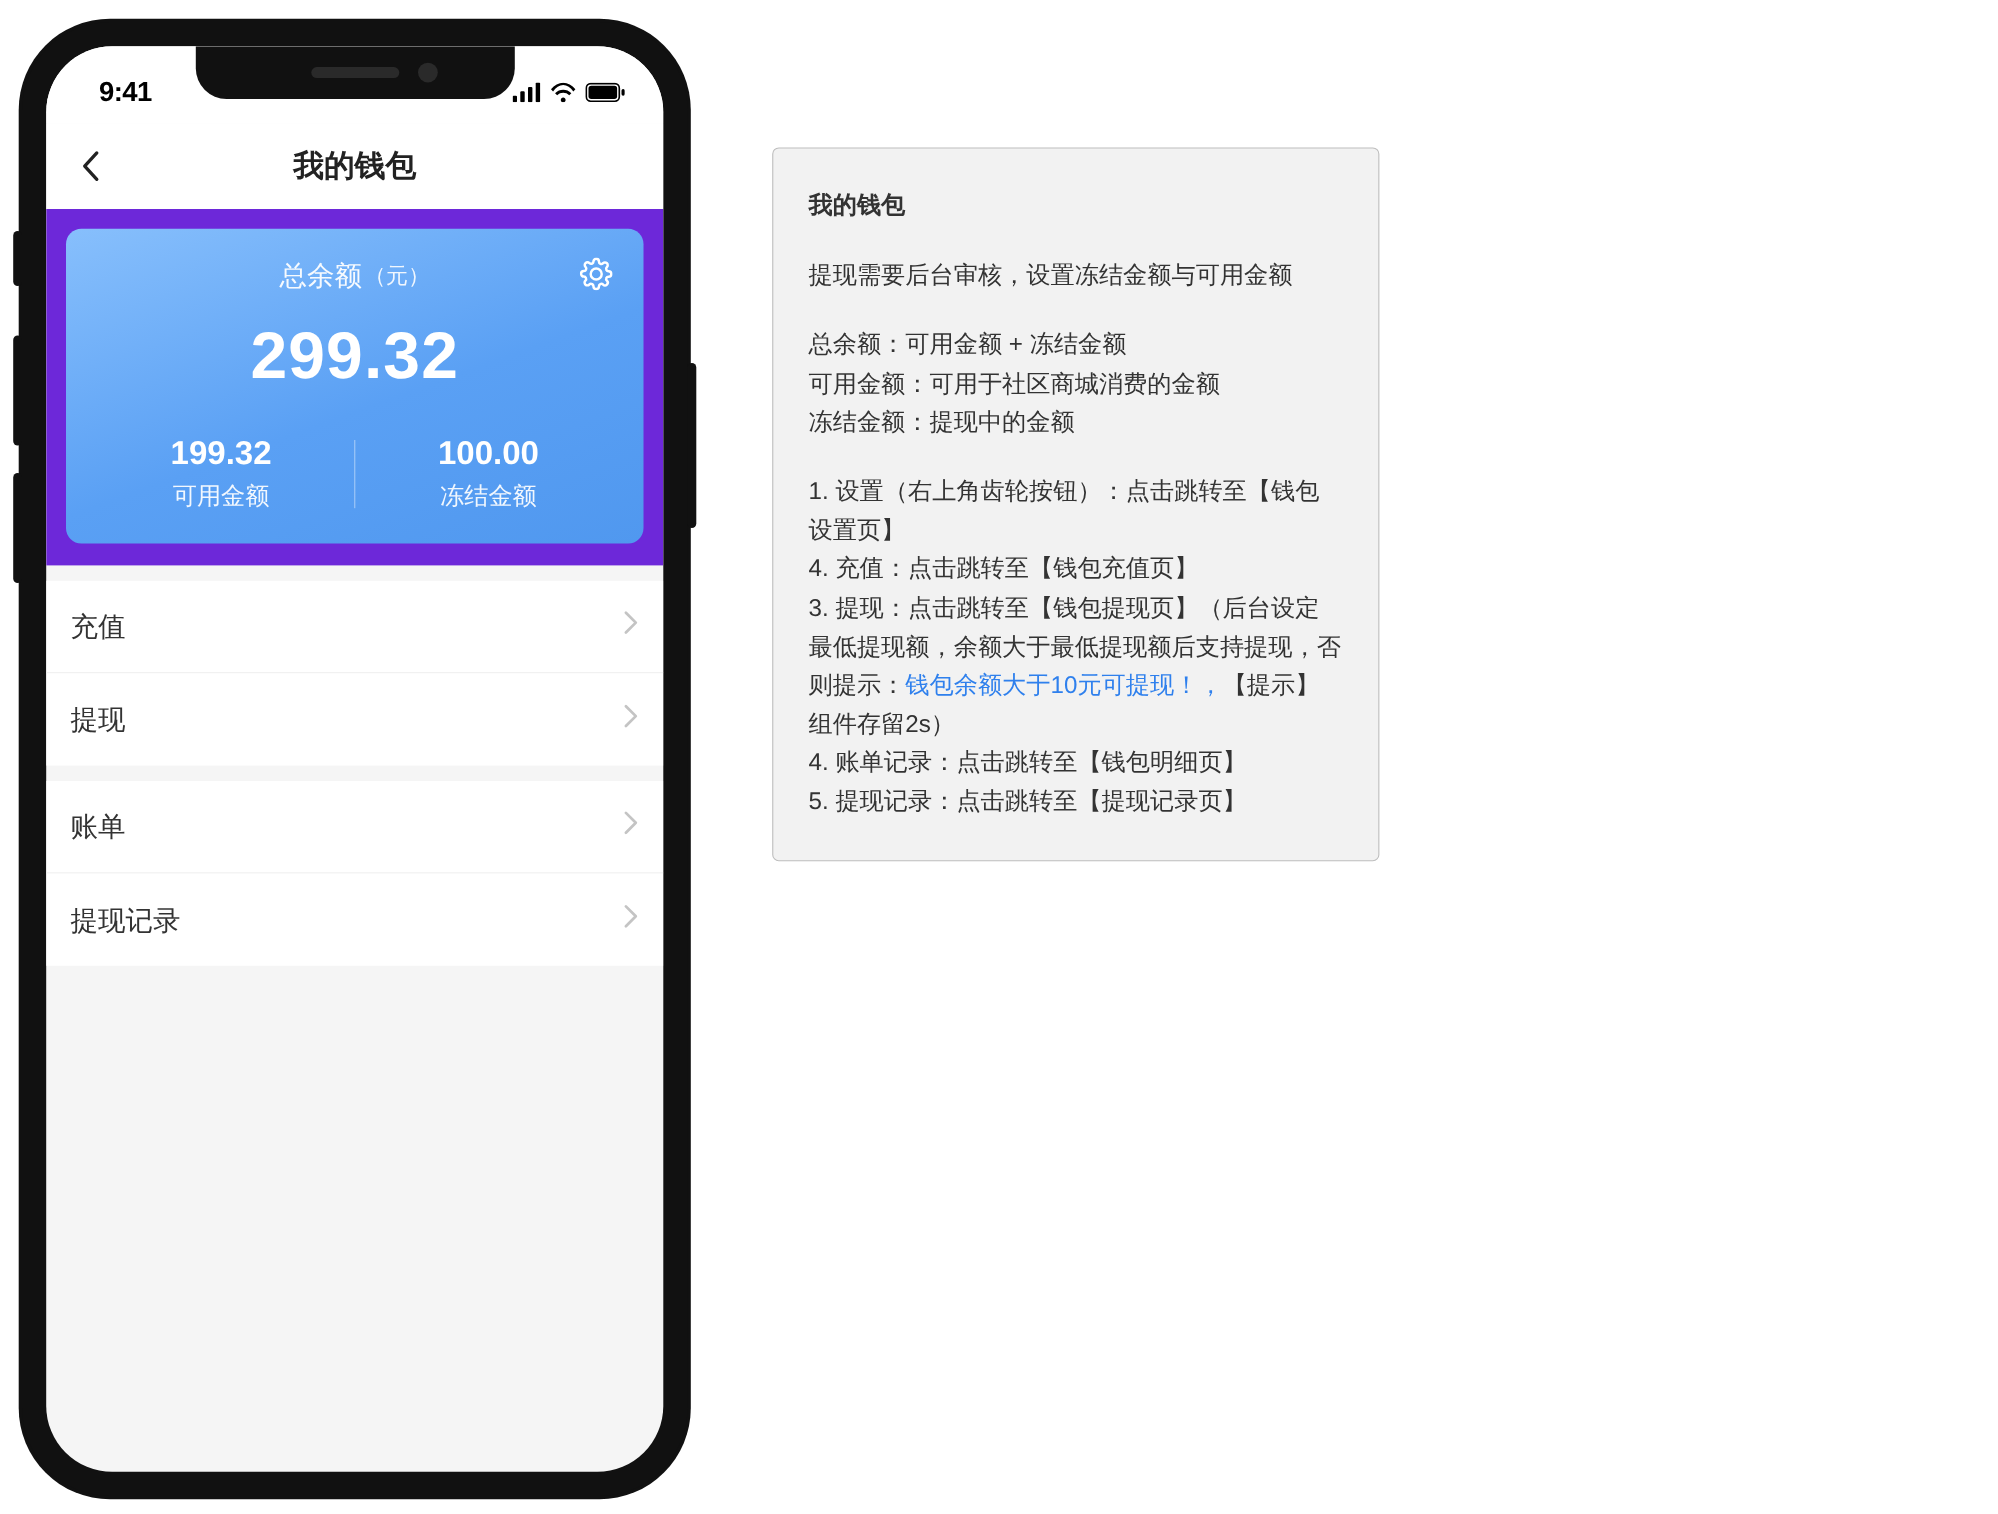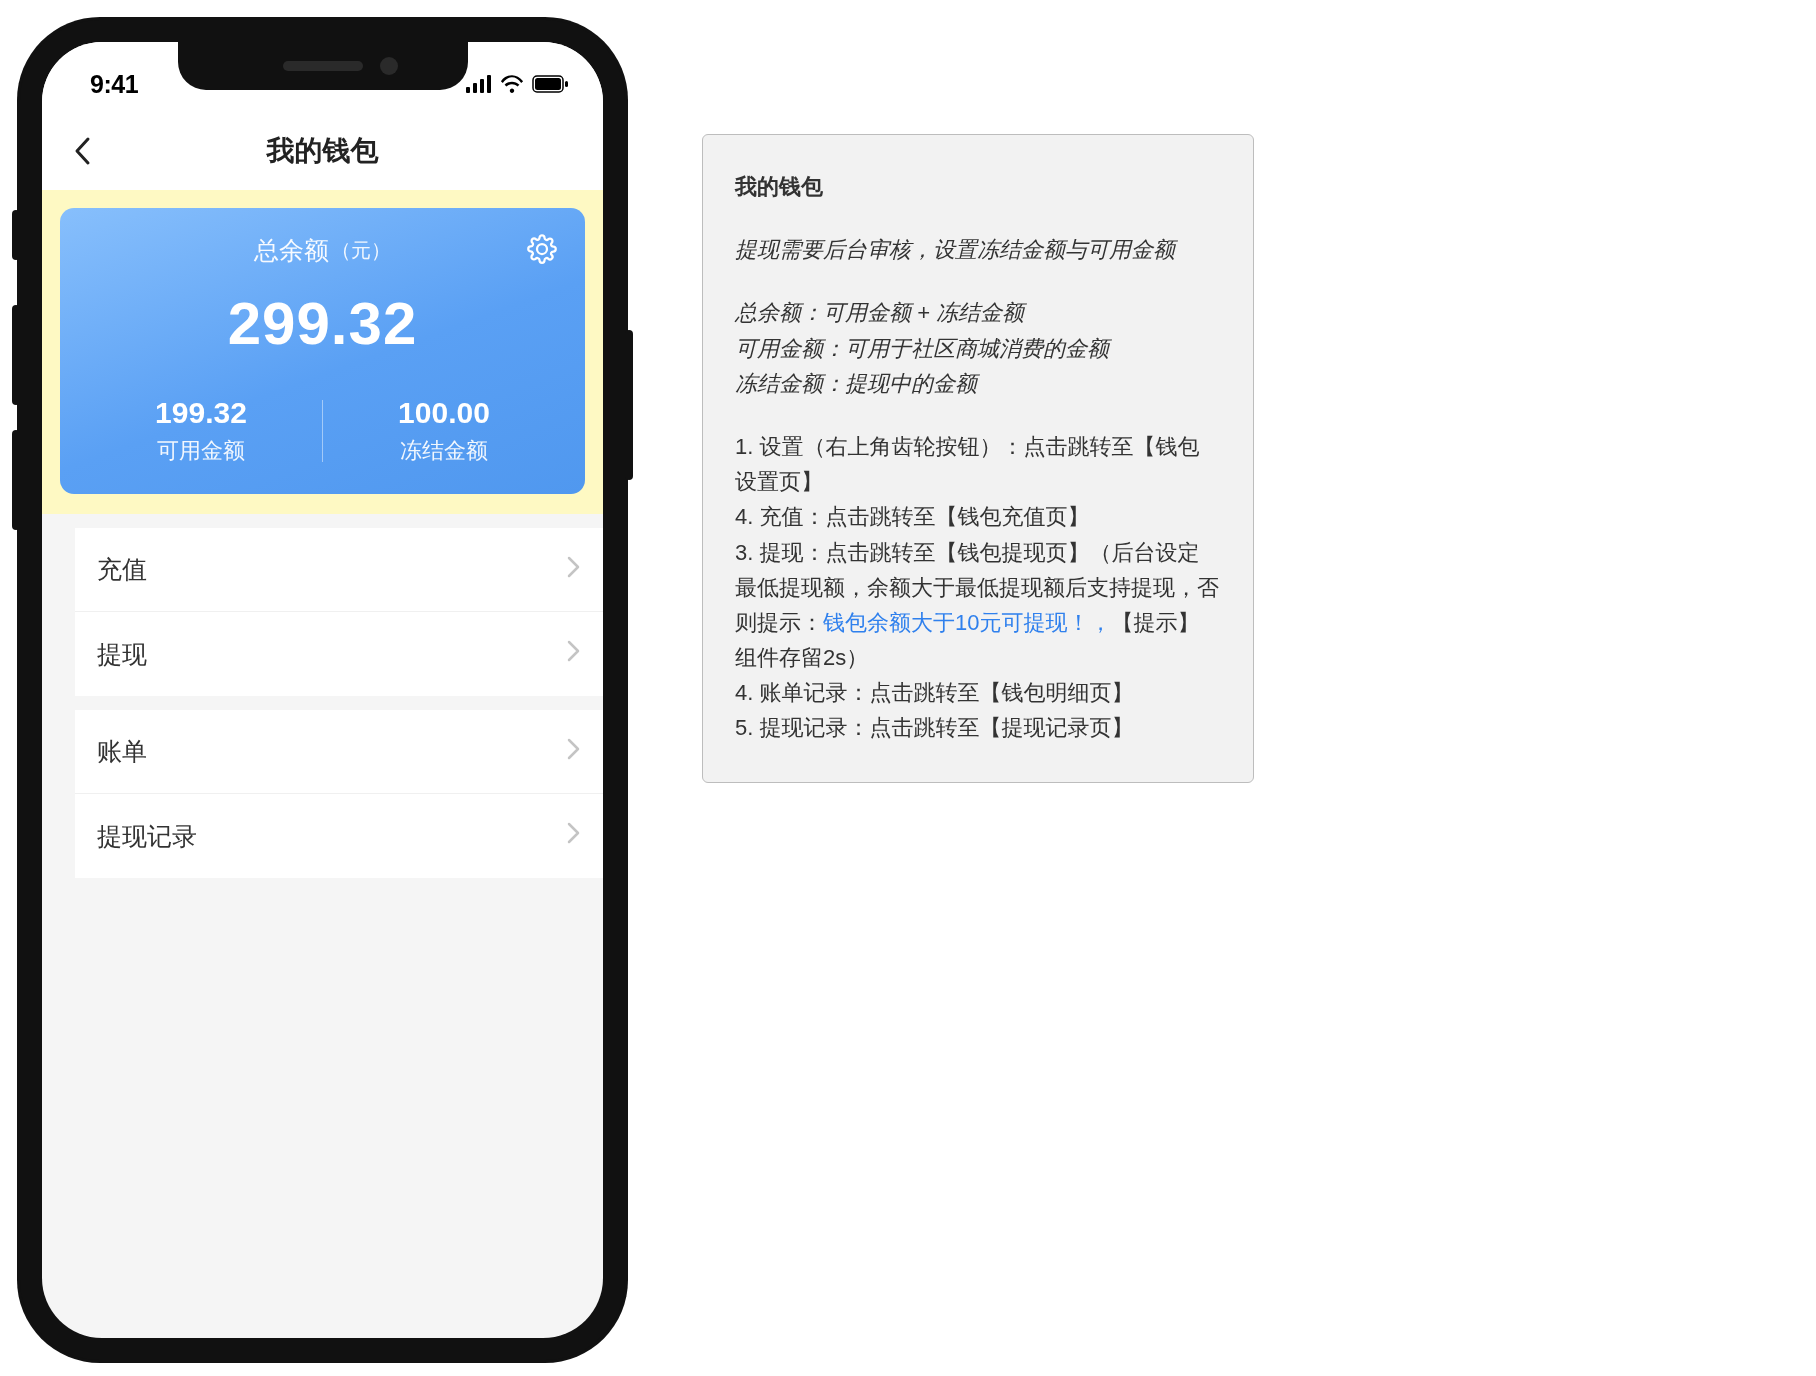--- a/index.html
+++ b/index.html
@@ -105,21 +105,21 @@
     display:flex; align-items:center; justify-content:center;
   }
   .nav .title {
     font-size: 28px;
     font-weight: 600;
     color: #222;
   }
 
   
   .card-wrap {
-    background: #fef9c3;
+    background: #6d28d9;
     padding: 18px 18px 20px;
   }
   .balance-card {
     background: linear-gradient(160deg, #87bffc 0%, #5aa0f4 55%, #5098ef 100%);
     border-radius: 14px;
     color: #fff;
     padding: 26px 20px 28px;
     position: relative;
   }
   .card-header {
@@ -160,21 +160,20 @@
   .split-col .l { font-size: 22px; opacity: 0.92; margin-top: 6px; }
   .split-sep {
     width: 1px; background: rgba(255,255,255,0.45);
     margin: 4px 0;
   }
 
   
   .menu-group {
     margin-top: 14px;
     background: #fff;
-    margin-left: 33px;
   }
   .menu-item {
     height: 84px;
     display:flex;
     align-items:center;
     justify-content: space-between;
     padding: 0 22px;
     font-size: 25px;
     color: #333;
     border-bottom: 1px solid #f0f0f0;
@@ -195,21 +194,21 @@
     font-size: 22px;
     line-height: 1.6;
     color: #333;
   }
   .spec h3 {
     font-size: 22px;
     font-weight: 700;
     margin-bottom: 28px;
   }
   .spec p { margin: 0; }
-  .spec .para { margin-bottom: 28px; font-style: italic; }
+  .spec .para { margin-bottom: 28px; }
   .spec .link { color: #2f80ed; }
 </style>
 </head>
 <body>
 
 <div class="phone">
   <div class="side-btn sb1"></div>
   <div class="side-btn sb2"></div>
   <div class="side-btn sb3"></div>
   <div class="side-btn sb4"></div>

